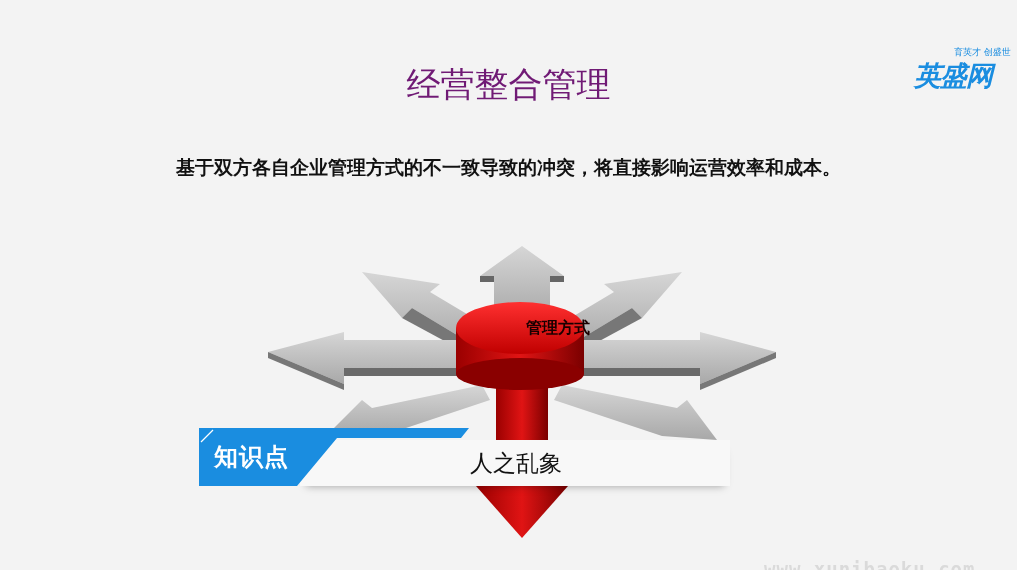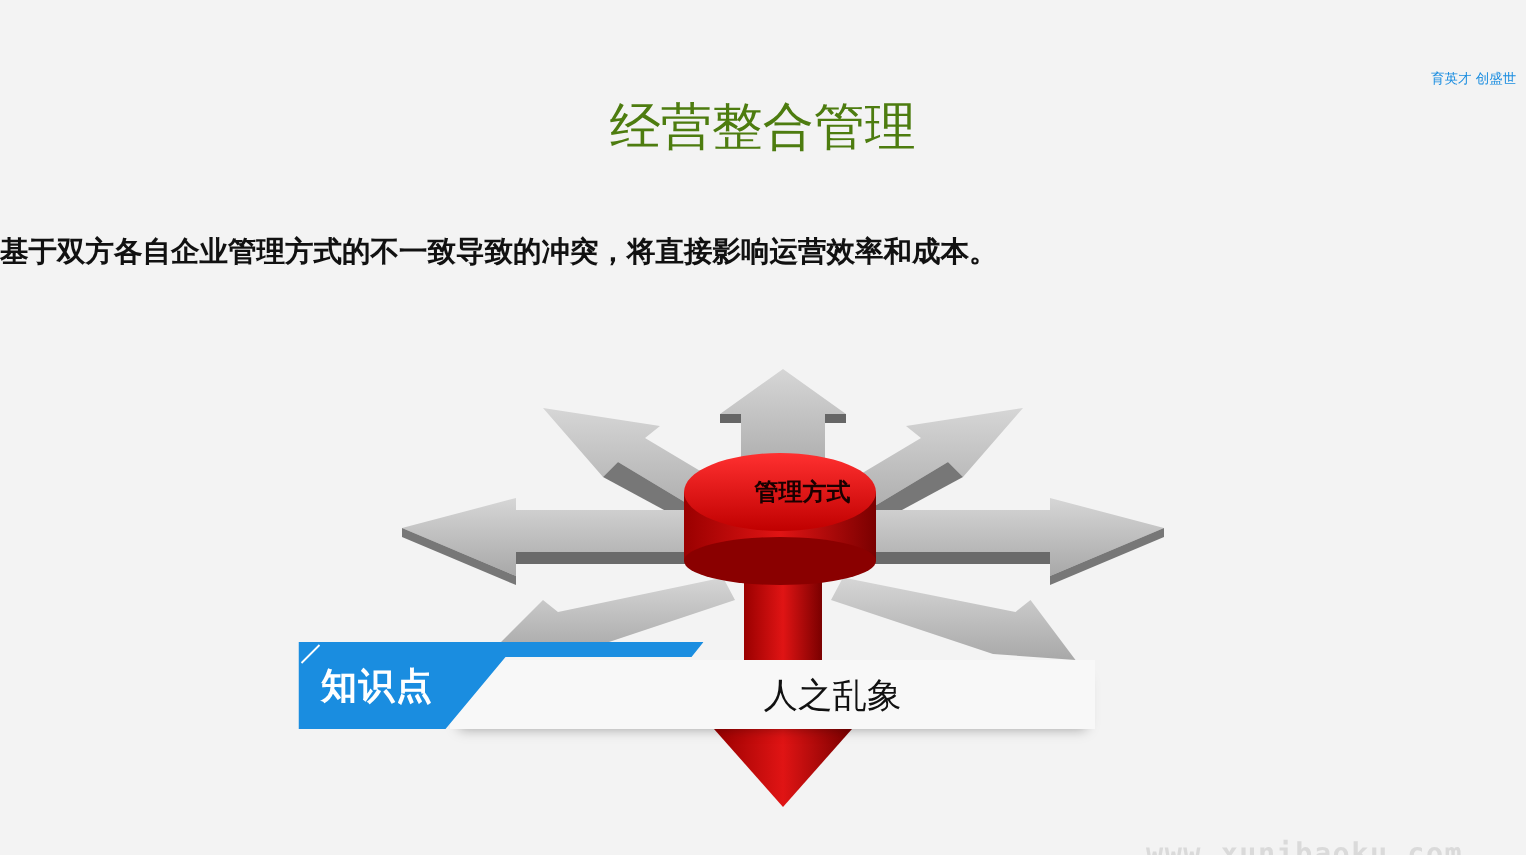--- a/index.html
+++ b/index.html
@@ -1,34 +1,35 @@
 <!DOCTYPE html>
 <html><head>
 <meta charset="utf-8">
 <style>
   html,body{margin:0;padding:0;}
   body{width:1017px;height:570px;background:#f3f3f3;position:relative;overflow:hidden;font-family:"DejaVu Sans",sans-serif;}
   .logo{position:absolute;left:914px;top:4px;width:102px;height:44px;margin-top:42px;}
   .logo-main{position:absolute;left:0;top:12px;font-size:27px;font-weight:bold;color:#1a8de0;font-style:italic;letter-spacing:-1px;font-family:"DejaVu Sans",sans-serif;}
   .logo-sub{position:absolute;left:40px;top:0;font-size:9px;color:#1a8de0;white-space:nowrap;}
-  .title{position:absolute;left:0;width:1017px;top:62px;text-align:center;font-size:34px;color:#4d7c0f;font-family:"DejaVu Sans",sans-serif;}
-  .subtitle{position:absolute;left:0;width:1017px;top:155px;text-align:left;font-size:19px;font-weight:bold;color:#111;}
+  .title{position:absolute;left:0;width:1017px;top:62px;text-align:center;font-size:34px;color:#701a75;font-family:"DejaVu Sans",sans-serif;}
+  .subtitle{position:absolute;left:0;width:1017px;top:155px;text-align:center;font-size:19px;font-weight:bold;color:#111;}
   .diagram{position:absolute;left:262px;top:240px;width:520px;height:300px;}
-  .hub-label{position:absolute;left:480px;top:318px;width:110px;text-align:center;font-size:16px;font-weight:bold;color:#1a0000;}
+  .hub-label{position:absolute;left:480px;top:318px;width:110px;text-align:right;font-size:16px;font-weight:bold;color:#1a0000;}
   .banner{position:absolute;left:199px;top:428px;width:270px;height:58px;}
   .banner-label{position:absolute;left:214px;top:441px;font-size:24px;font-weight:bold;color:#fff;letter-spacing:1px;text-align:right;}
   .white-band{position:absolute;left:300px;top:440px;width:430px;height:46px;background:#f8f8f8;box-shadow:0 6px 8px -6px rgba(0,0,0,0.35);}
-  .band-text{position:absolute;left:470px;width:170px;top:448px;text-align:center;font-size:23px;color:#111;}
+  .band-text{position:absolute;left:470px;width:170px;top:448px;text-align:left;font-size:23px;color:#111;}
   .watermark{position:absolute;left:764px;top:545px;font-size:19px;font-weight:bold;color:#dadada;letter-spacing:1px;font-family:"DejaVu Sans Mono",monospace;margin-top:13px;}
 </style>
 </head>
 <body>
 
 <div class="logo">
   <span class="logo-sub">育英才 创盛世</span>
+  <span class="logo-main">英盛网</span>
 </div>
 
 <div class="title">经营整合管理</div>
 <div class="subtitle">基于双方各自企业管理方式的不一致导致的冲突，将直接影响运营效率和成本。</div>
 
 <svg class="diagram" viewBox="0 0 520 300">
   <defs>
     <linearGradient id="g1" x1="0" y1="0" x2="0" y2="1">
       <stop offset="0" stop-color="#d6d6d6"></stop>
         <stop offset="1" stop-color="#a8a8a8"></stop>

